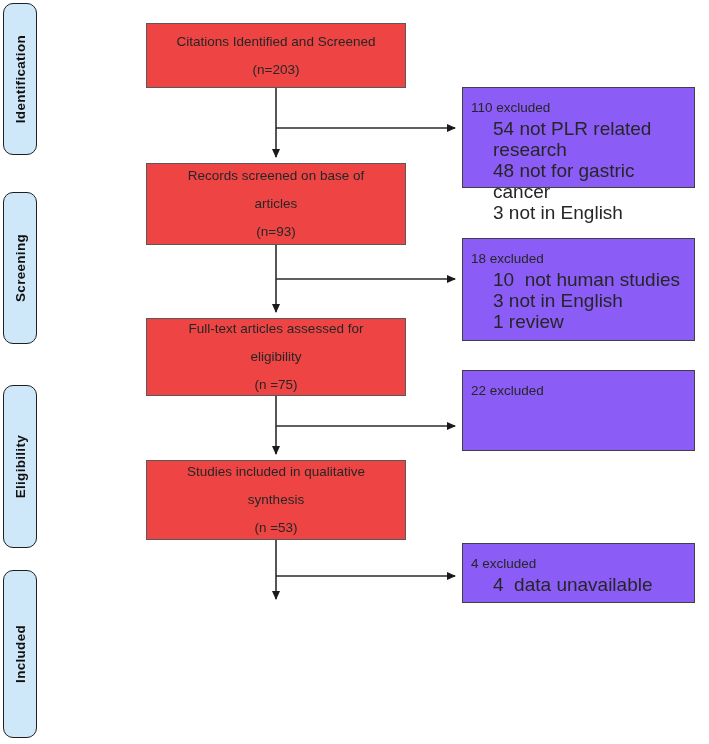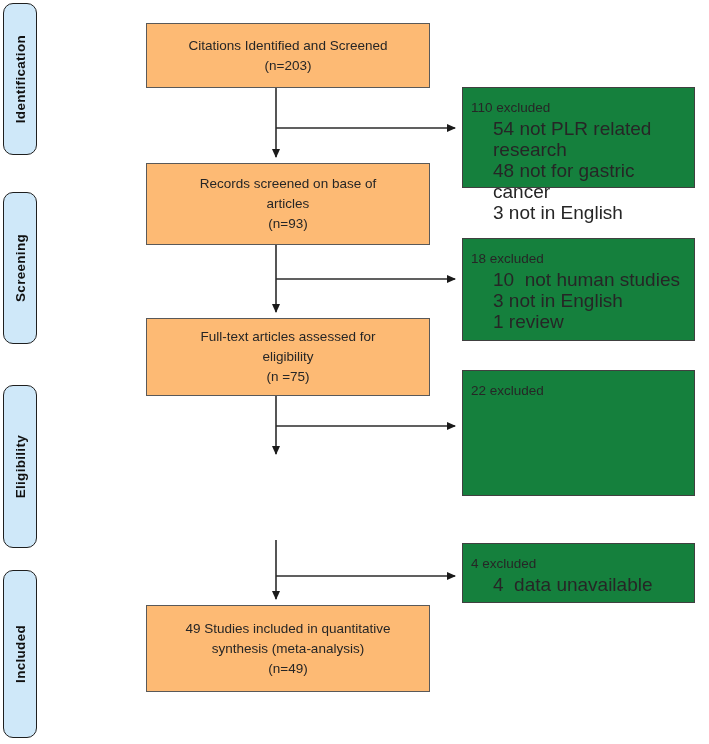--- a/index.html
+++ b/index.html
@@ -43,42 +43,43 @@
     transform: rotate(180deg);
     font-size: 13.5px;
     font-weight: bold;
     color: #111111;
     letter-spacing: 0.3px;
     white-space: nowrap;
   }
   .flow-box {
     position: absolute;
     left: 146px;
-    width: 284px;
-    background: #fdba74;
+    width: 260px;
+    background: #ef4444;
     border: 1.8px solid #595959;
     box-sizing: border-box;
     display: flex;
     flex-direction: column;
     align-items: center;
     justify-content: center;
     z-index: 2;
+    gap: 8px;
   }
   .flow-line {
     font-size: 13.5px;
     line-height: 20px;
     color: #262626;
     text-align: center;
     white-space: pre-wrap;
   }
   .excl-box {
     position: absolute;
     left: 462px;
     width: 233px;
-    background: #15803d;
+    background: #8b5cf6;
     border: 1.6px solid #404040;
     box-sizing: border-box;
     padding: 9px 6px 6px 8px;
     z-index: 2;
   }
   .excl-title {
     font-size: 13.5px;
     line-height: 21px;
     color: #262626;
     white-space: pre-wrap;
@@ -135,42 +136,42 @@
     <div class="flow-line">articles</div>
     <div class="flow-line">(n=93)</div>
   </div>
 
   <div class="flow-box" style="top:318px;height:78px">
     <div class="flow-line">Full-text articles assessed for</div>
     <div class="flow-line">eligibility</div>
     <div class="flow-line">(n =75)</div>
   </div>
 
+  <div class="flow-box" style="top:460px;height:80px">
+    <div class="flow-line">Studies included in qualitative</div>
+    <div class="flow-line">synthesis</div>
+    <div class="flow-line">(n =53)</div>
+  </div>
 
-  <div class="flow-box" style="top:605px;height:87px">
-    <div class="flow-line">49 Studies included in quantitative</div>
-    <div class="flow-line">synthesis (meta-analysis)</div>
-    <div class="flow-line">(n=49)</div>
-  </div>
 
   <div class="excl-box" style="top:87px;height:101px">
     <div class="excl-title">110 excluded</div>
     <div class="excl-item">54 not PLR related research</div>
     <div class="excl-item">48 not for gastric cancer</div>
     <div class="excl-item">3 not in English</div>
   </div>
 
   <div class="excl-box" style="top:238px;height:103px">
     <div class="excl-title">18 excluded</div>
     <div class="excl-item">10  not human studies</div>
     <div class="excl-item">3 not in English</div>
     <div class="excl-item">1 review</div>
   </div>
 
-  <div class="excl-box" style="top:370px;height:126px">
+  <div class="excl-box" style="top:370px;height:81px">
     <div class="excl-title">22 excluded</div>
   </div>
 
   <div class="excl-box" style="top:543px;height:60px">
     <div class="excl-title">4 excluded</div>
     <div class="excl-item">4  data unavailable</div>
   </div>
 
 </div>
 

